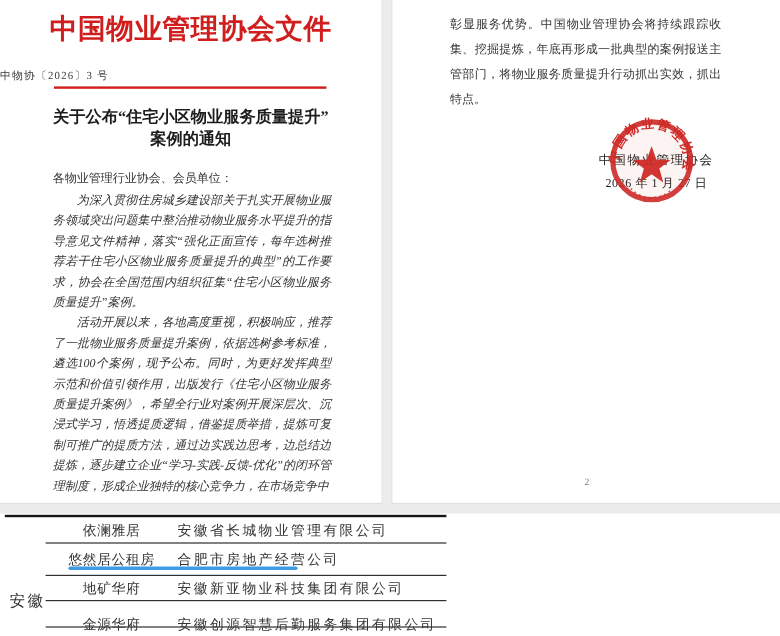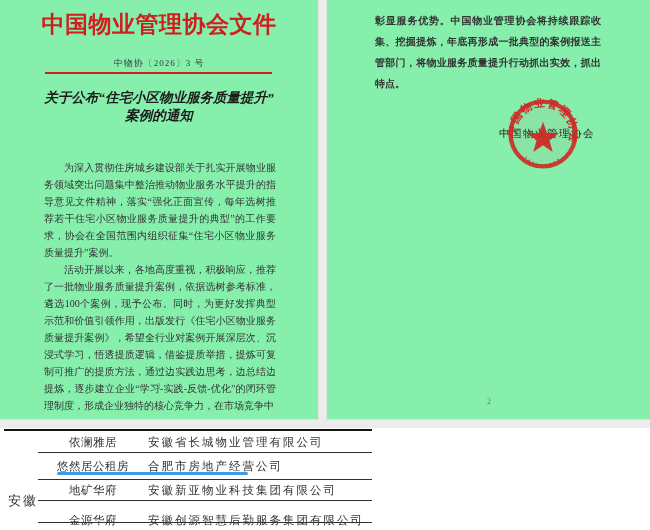--- a/index.html
+++ b/index.html
@@ -2,42 +2,42 @@
 <html><head>
 <meta charset="utf-8">
 <style>
   html,body{margin:0;padding:0;}
   body{
     width:650px;height:530px;position:relative;overflow:hidden;
     background:#ececec;
     font-family:"Liberation Serif","DejaVu Serif",serif;
     color:#2b2b2b;
   }
-  .page{position:absolute;top:0;background:#86efac;}
+  .page{position:absolute;top:0;background:#ffffff;}
   #page-left{left:0;width:318px;height:419px;border-right:1px solid #e2e2e2;border-bottom:1px solid #e0e0e0;}
   #page-right{left:326px;width:324px;height:419px;border-left:1px solid #e2e2e2;border-bottom:1px solid #e0e0e0;}
 
   .red-head{
     position:absolute;top:9px;left:0;width:100%;text-align:center;
     font-size:23px;font-weight:bold;color:#d01d1d;letter-spacing:0.5px;
     font-family:"Liberation Serif","DejaVu Serif",serif;white-space:nowrap;
   }
-  .doc-number{position:absolute;top:57px;left:0;width:100%;text-align:center;font-size:9px;color:#3a3a3a;letter-spacing:1px;}
+  .doc-number{position:absolute;top:57px;left:0;width:100%;font-size:9px;color:#3a3a3a;letter-spacing:1px;}
   .red-rule{position:absolute;top:72px;left:45px;width:227px;height:2px;background:#d01d1d;}
-  .notice-title{position:absolute;top:89px;left:0;width:100%;text-align:center;font-weight:bold;font-size:13.5px;line-height:18px;color:#1c1c1c;font-style:italic;}
+  .notice-title{position:absolute;top:89px;left:0;width:100%;text-align:center;font-weight:bold;font-size:13.5px;line-height:18px;color:#1c1c1c;}
   .salutation{position:absolute;top:142px;left:44px;width:232px;font-size:10px;color:#333;}
-  .body-text{position:absolute;left:44px;width:232px;font-size:10px;line-height:17px;color:#333;text-align:justify;}
+  .body-text{position:absolute;left:44px;width:232px;font-size:10px;line-height:17px;color:#333;text-align:justify;font-style:italic;}
   .body-text p{margin:0;text-indent:2em;}
   #p1-body{top:159px;}
   .pagenum{position:absolute;left:0;width:100%;text-align:center;font-size:8px;color:#777;}
   #p1-num{top:382px;}
   #p2-num{top:397px;}
 
   .p2-body{position:absolute;top:10px;left:48px;width:226px;font-size:10px;line-height:21px;color:#333;text-align:justify;}
-  .p2-body p{margin:0;font-weight:bold;}
+  .p2-body p{margin:0;}
   .attachment{position:absolute;top:79px;left:64px;font-size:10px;color:#333;letter-spacing:0.5px;white-space:nowrap;}
 
   .seal{position:absolute;left:180px;top:98px;width:72px;height:72px;}
   .signer{position:absolute;left:160px;top:127px;width:120px;text-align:center;font-size:10.5px;color:#222;letter-spacing:1.5px;white-space:nowrap;}
   .sign-date{position:absolute;left:160px;top:146px;width:120px;text-align:center;font-size:10px;color:#222;letter-spacing:0.5px;white-space:nowrap;}
 
   #bottom-section{
     position:absolute;left:0;top:428px;width:650px;height:102px;background:#ffffff;
   }
   .t-line{position:absolute;background:#2f2f2f;height:1px;}
@@ -60,33 +60,35 @@
 <body>
 
 <div class="page" id="page-left">
   <div class="red-head">中国物业管理协会文件</div>
   <div class="doc-number">中物协〔2026〕3 号</div>
   <div class="red-rule"></div>
   <div class="notice-title">
     <div>关于公布“住宅小区物业服务质量提升”</div>
     <div>案例的通知</div>
   </div>
+  <div class="salutation">各物业管理行业协会、会员单位：</div>
   <div class="body-text" id="p1-body">
     <p>为深入贯彻住房城乡建设部关于扎实开展物业服务领域突出问题集中整治推动物业服务水平提升的指导意见文件精神，落实“强化正面宣传，每年选树推荐若干住宅小区物业服务质量提升的典型”的工作要求，协会在全国范围内组织征集“住宅小区物业服务质量提升”案例。</p>
     <p>活动开展以来，各地高度重视，积极响应，推荐了一批物业服务质量提升案例，依据选树参考标准，遴选100个案例，现予公布。同时，为更好发挥典型示范和价值引领作用，出版发行《住宅小区物业服务质量提升案例》，希望全行业对案例开展深层次、沉浸式学习，悟透提质逻辑，借鉴提质举措，提炼可复制可推广的提质方法，通过边实践边思考，边总结边提炼，逐步建立企业“学习-实践-反馈-优化”的闭环管理制度，形成企业独特的核心竞争力，在市场竞争中</p>
   </div>
   <div class="pagenum" id="p1-num">1</div>
 </div>
 
 <div class="page" id="page-right">
   <div class="p2-body">
     <p>彰显服务优势。中国物业管理协会将持续跟踪收集、挖掘提炼，年底再形成一批典型的案例报送主管部门，将物业服务质量提升行动抓出实效，抓出特点。</p>
   </div>
 
   <div class="signer">中国物业管理协会</div>
+  <div class="sign-date">2026 年 1 月 27 日</div>
 
   <svg class="seal" viewBox="0 0 100 100">
     <circle cx="50" cy="50" r="45" fill="rgba(210,40,35,0.06)" stroke="#cd2a26" stroke-width="6" opacity="0.9"></circle>
     <path id="sealArc" d="M 14 62 A 38 38 0 1 1 86 62" fill="none"></path>
     <text font-size="15" fill="#cd2a26" font-weight="bold" letter-spacing="2">
       <textPath href="#sealArc" startOffset="6%">中国物业管理协会</textPath>
     </text>
     <path d="M50 33 L55.5 48.5 L72 49 L59 59 L63.5 75 L50 65.5 L36.5 75 L41 59 L28 49 L44.5 48.5 Z" fill="#cd2a26" opacity="0.95"></path>
     <path d="M 26 82 A 32 32 0 0 0 74 82" fill="none" stroke="#cd2a26" stroke-width="2" stroke-dasharray="2 4" opacity="0.8"></path>
   </svg>

